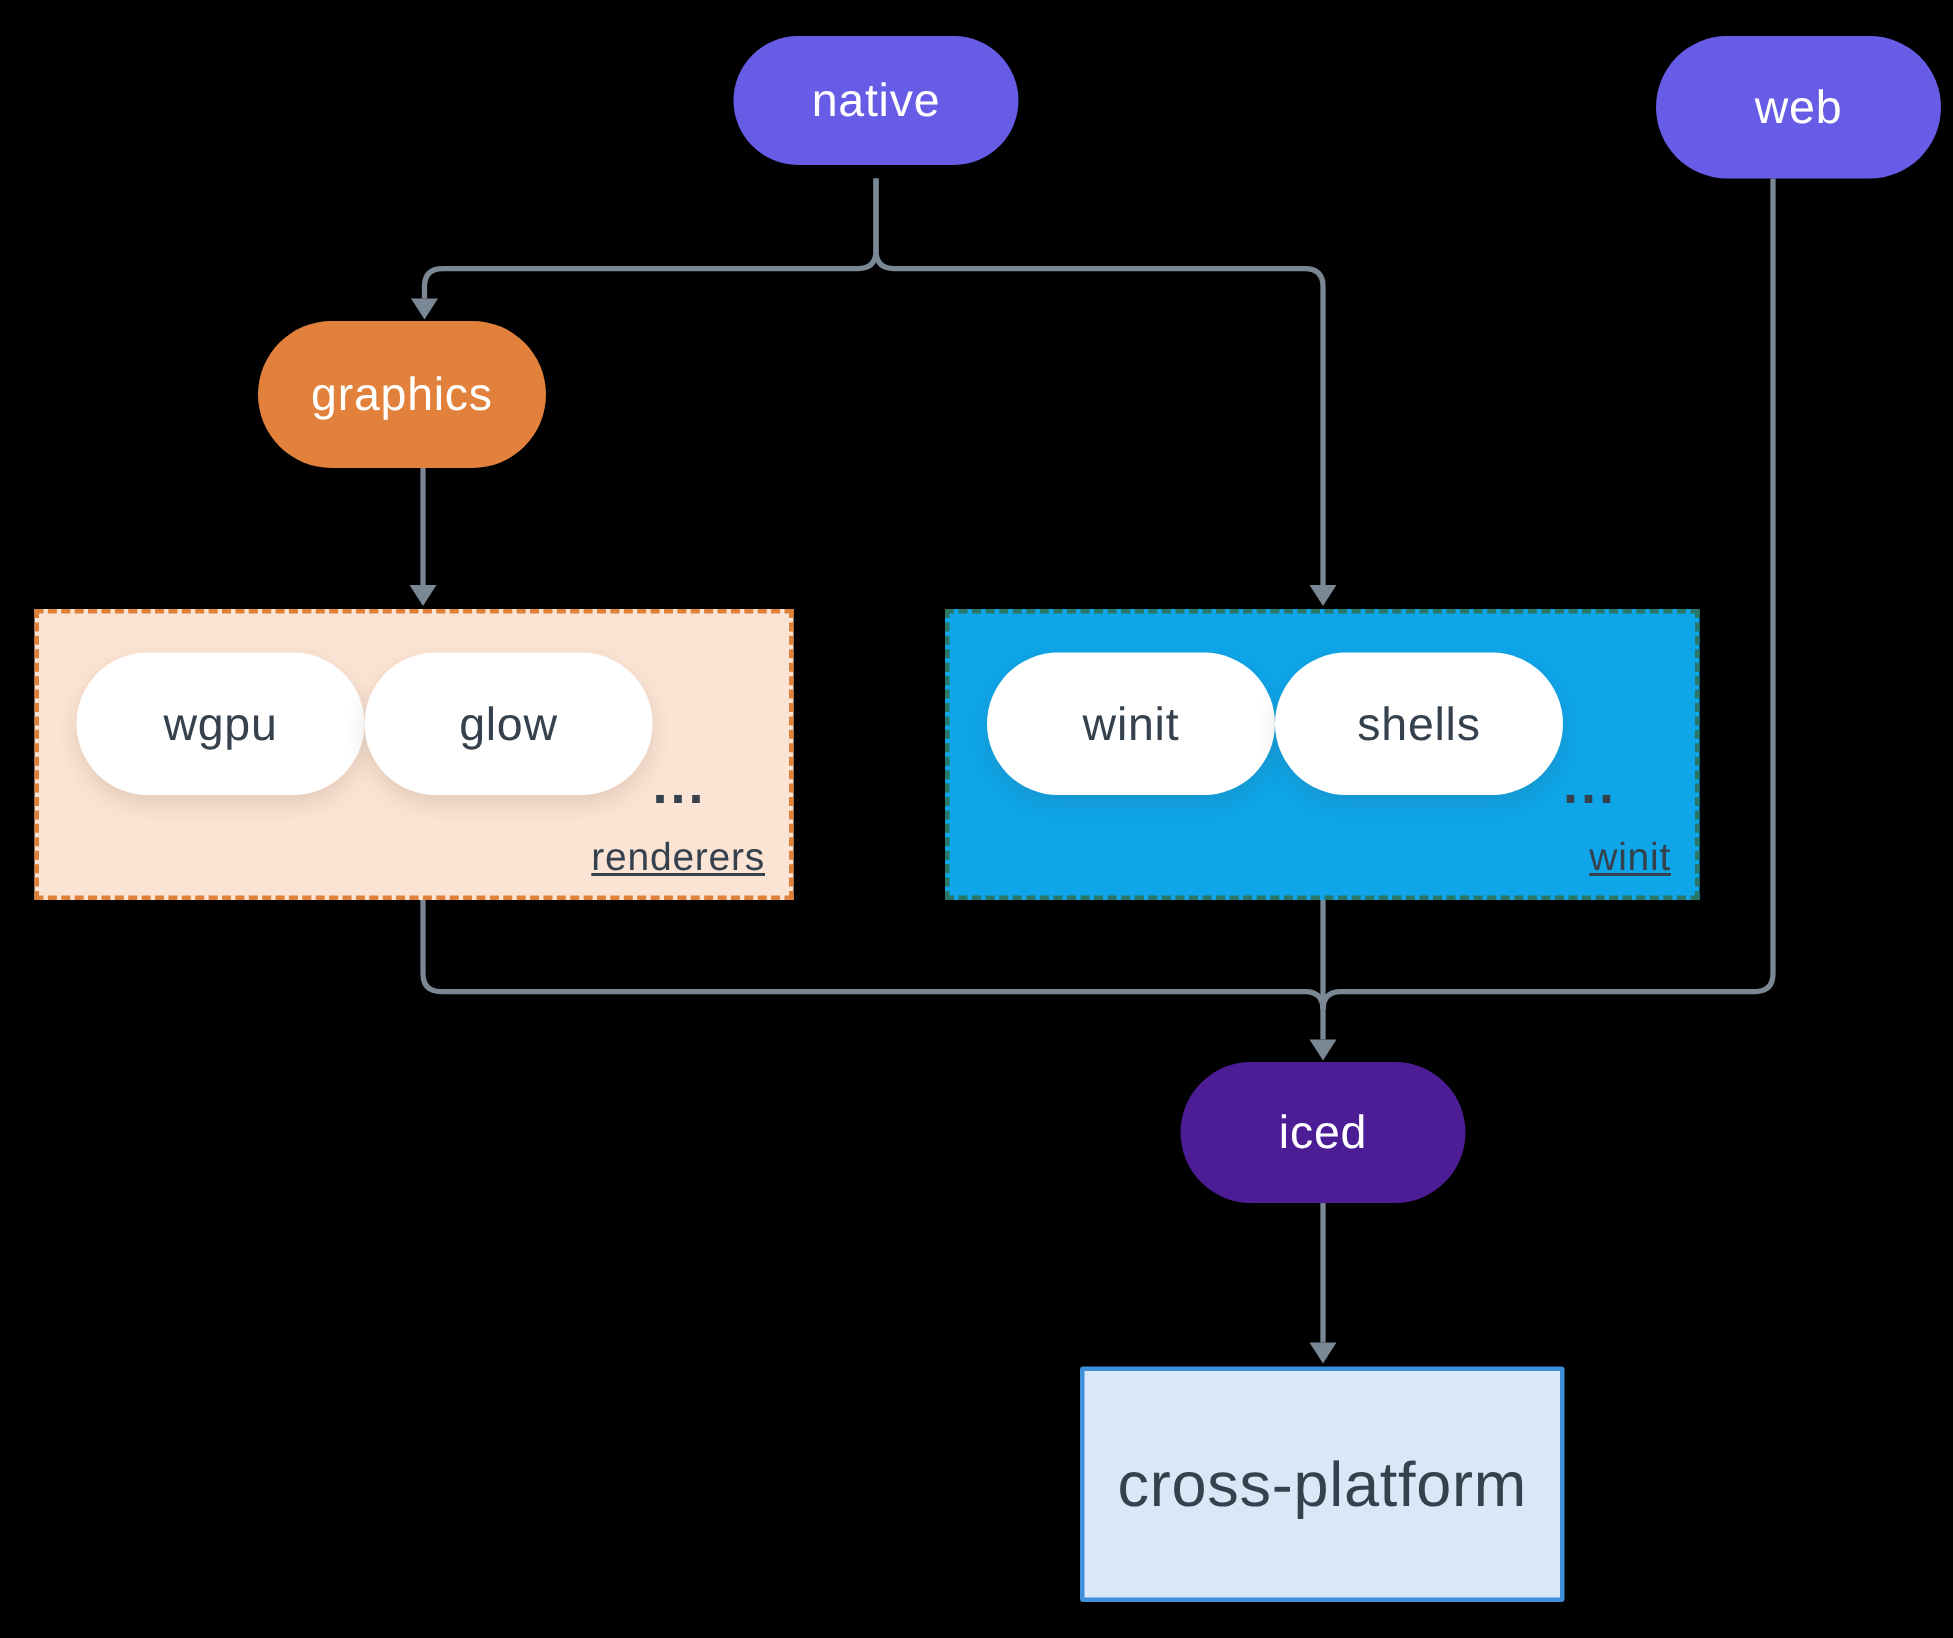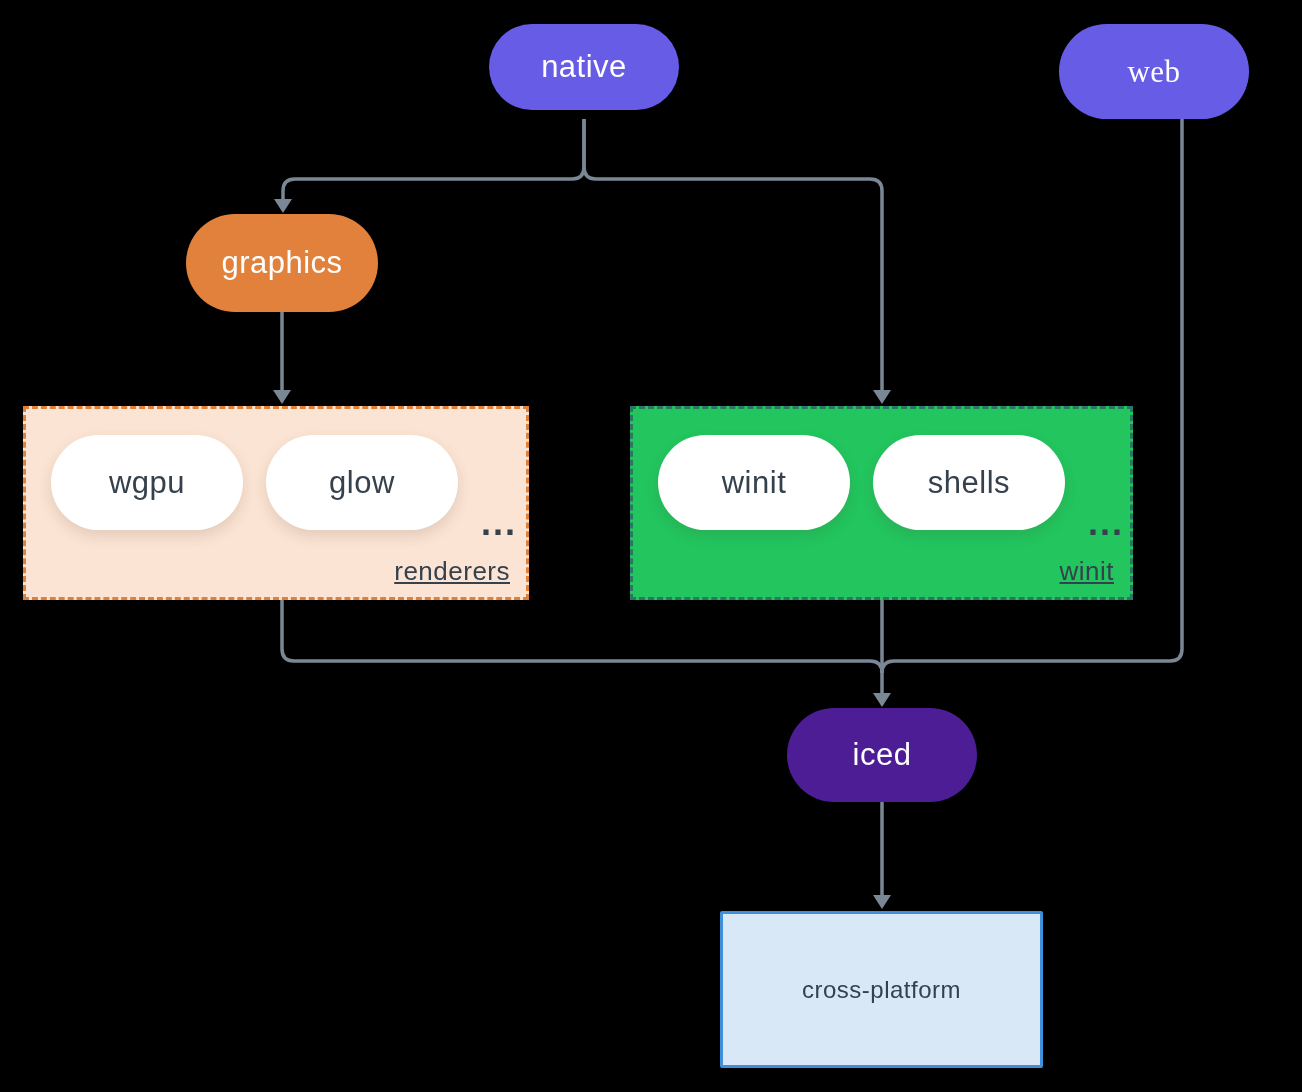--- a/index.html
+++ b/index.html
@@ -19,36 +19,35 @@
     position: absolute;
     display: flex;
     align-items: center;
     justify-content: center;
     border-radius: 60px;
     font-size: 31px;
     letter-spacing: 0.5px;
   }
   .pill.colored { color: #ffffff; }
   .pill.native   { left: 489px; top: 24px;  width: 190px; height: 86px; background: #675CE6; }
-  .pill.web      { left: 1059px; top: 24px; width: 190px; height: 95px; background: #675CE6; font-family: Liberation Serif, serif; }
-  .pill.graphics { left: 186px; top: 214px; width: 192px; height: 98px; background: #E2813B; }
+  .pill.web      { left: 1104px; top: 24px; width: 190px; height: 95px; background: #675CE6; }
+  .pill.graphics { left: 172px; top: 214px; width: 192px; height: 98px; background: #E2813B; }
   .pill.iced     { left: 787px; top: 708px; width: 190px; height: 94px; background: #4c1d95; }
 
   .group {
     position: absolute;
     top: 406px;
     height: 194px;
     box-sizing: border-box;
     display: flex;
     align-items: flex-start;
     padding: 26px 0 0 25px;
-    gap: 23px;
   }
   .group.renderers { left: 23px;  width: 506px; background: #FBE4D3; border: 3px dashed #E0813A; }
-  .group.shells    { left: 630px; width: 503px; background: #22c55e; border: 3px dashed #2A7667; }
+  .group.shells    { left: 630px; width: 503px; background: #0ea5e9; border: 3px dashed #2A7667; }
   .group .pill.white {
     position: relative;
     width: 192px; height: 95px;
     background: #ffffff;
     color: #35414D;
     box-shadow: 0 6px 14px rgba(80, 60, 40, 0.14);
     flex: none;
   }
   .group .ellipsis {
     align-self: center;
@@ -75,21 +74,21 @@
     width: 323px; height: 157px;
     box-sizing: border-box;
     background: #D9E8F7;
     border: 3px solid #3F8FDB;
     border-radius: 2px;
     display: flex;
     flex-direction: column;
     align-items: center;
     justify-content: center;
     color: #35414D;
-    font-size: 24px;
+    font-size: 42px;
     line-height: 47px;
     letter-spacing: 0.5px;
   }
 </style>
 </head>
 <body>
 
 <div class="stage">
 
   <svg class="edges" viewBox="0 0 1302 1092" xmlns="http://www.w3.org/2000/svg">

